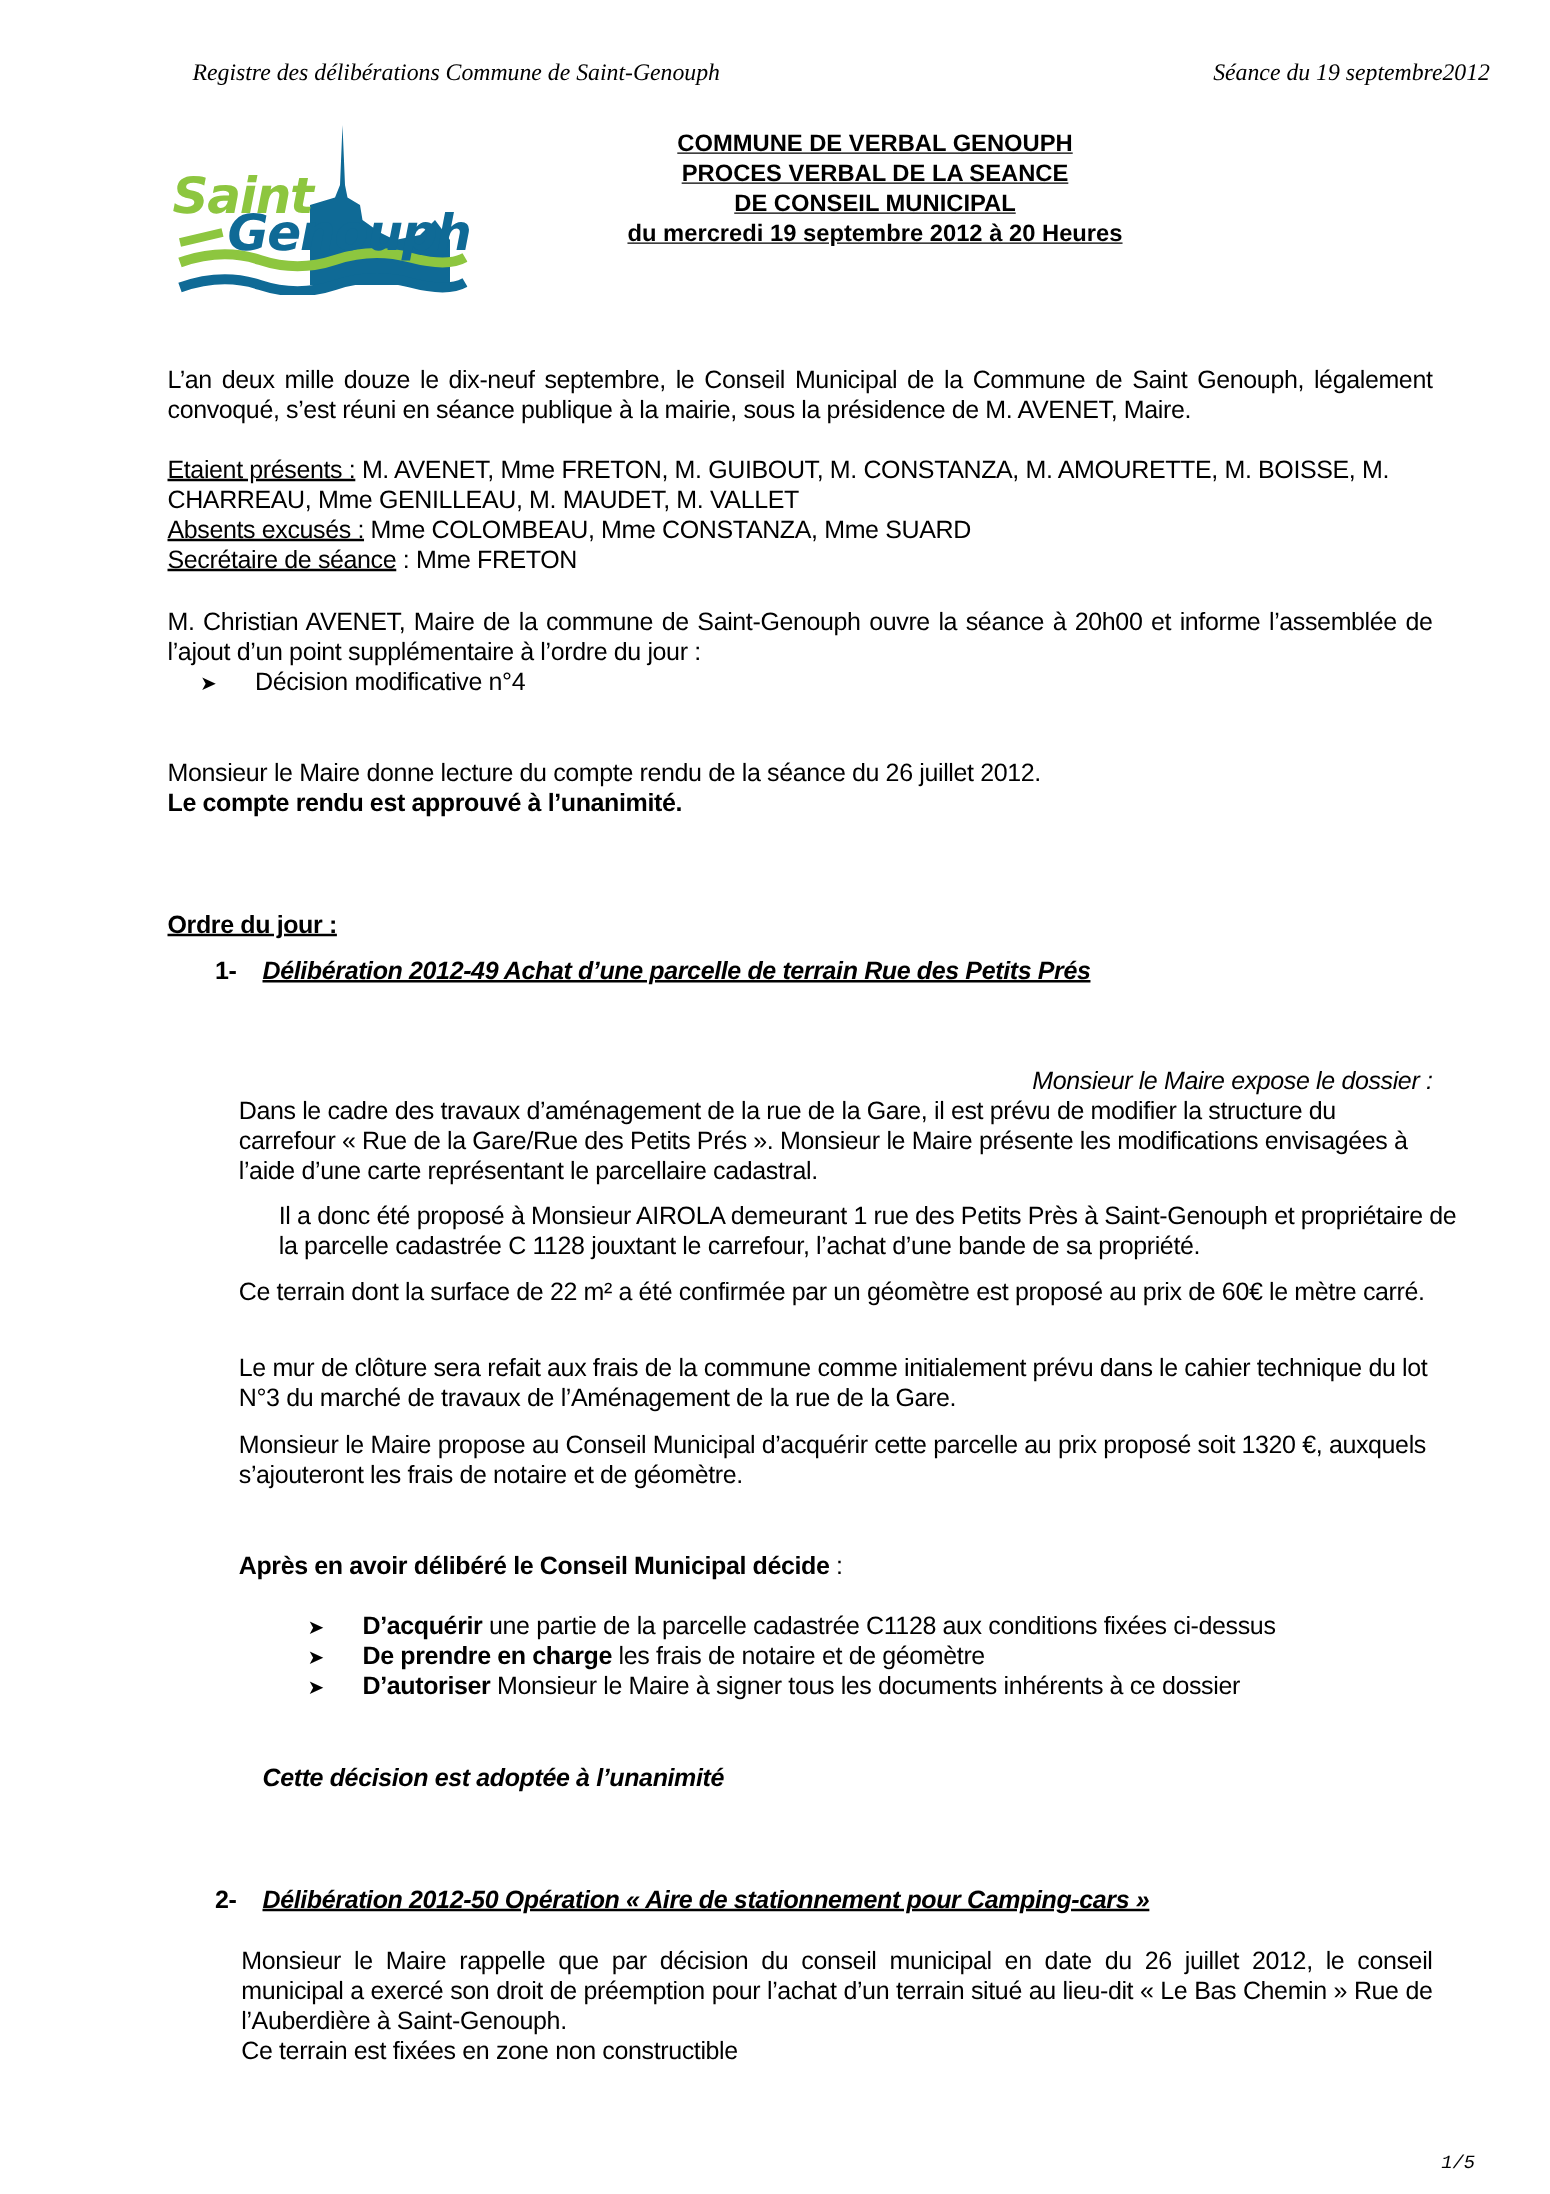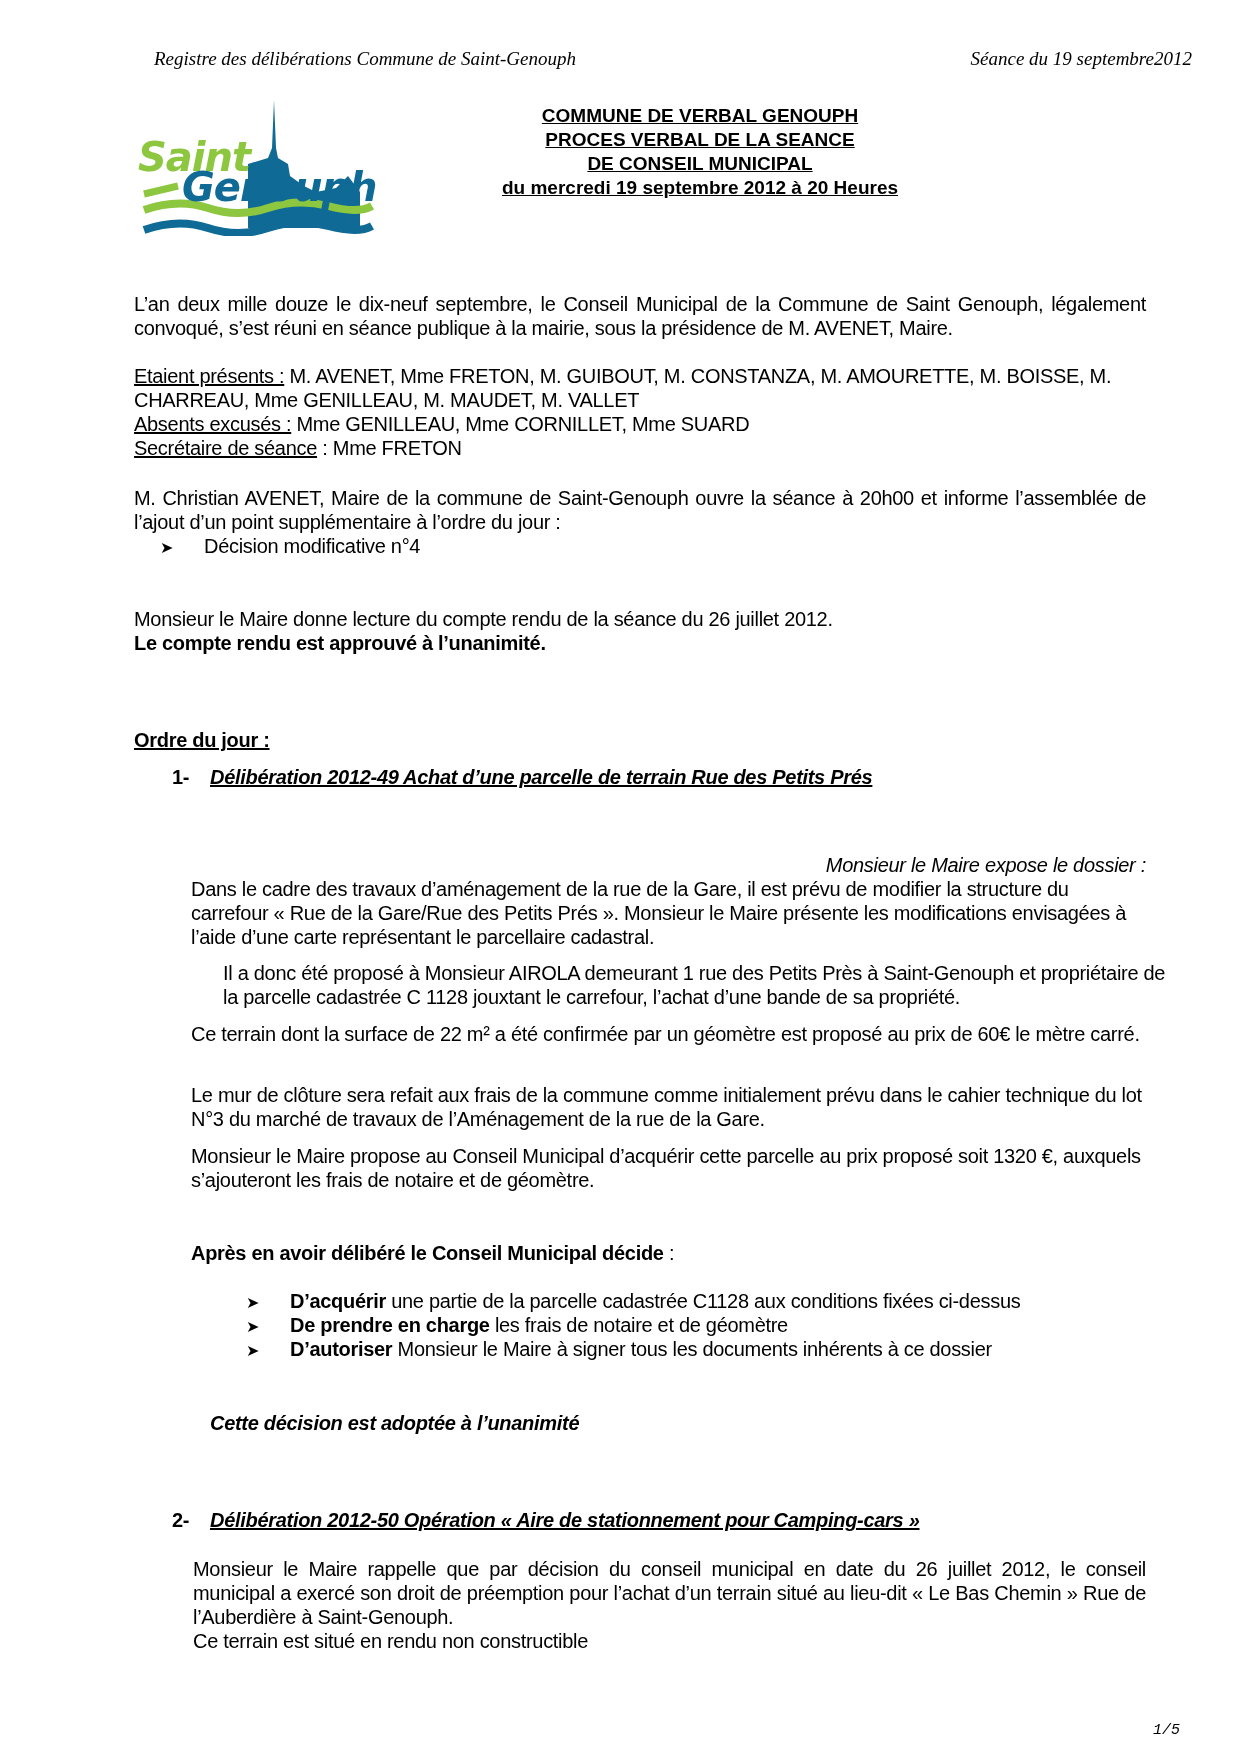--- a/index.html
+++ b/index.html
@@ -45,21 +45,21 @@
   <div>COMMUNE DE VERBAL GENOUPH</div>
   <div>PROCES VERBAL DE LA SEANCE</div>
   <div>DE CONSEIL MUNICIPAL</div>
   <div>du mercredi 19 septembre 2012 à 20 Heures</div>
 </div>
 
 <p class="txt just" style="top:292px;">L’an deux mille douze le dix-neuf septembre, le Conseil Municipal de la Commune de Saint Genouph, légalement convoqué, s’est réuni en séance publique à la mairie,  sous la présidence de M. AVENET, Maire.</p>
 
 <div class="txt" style="top:364px;">
   <p><span class="u">Etaient présents :</span><span> M. AVENET, Mme FRETON, M. GUIBOUT, M. CONSTANZA, M. AMOURETTE, M. BOISSE, M. CHARREAU,  Mme GENILLEAU, M. MAUDET, M. VALLET</span></p>
-  <p><span class="u">Absents excusés :</span><span> Mme GENILLEAU, Mme CORNILLET, Mme SUARD</span></p>
+  <p><span class="u">Absents excusés :</span><span> Mme COLOMBEAU, Mme CONSTANZA, Mme SUARD</span></p>
   <p><span class="u">Secrétaire de séance</span><span> : Mme FRETON</span></p>
 </div>
 
 <p class="txt just" style="top:486px;">M. Christian AVENET,  Maire de la commune de Saint-Genouph ouvre la séance à 20h00 et informe l’assemblée de l’ajout d’un point supplémentaire à l’ordre du jour :</p>
 <div class="bullet" style="left:160px; top:534px;">
   <span class="arrow">➤</span><span>Décision modificative n°4</span>
 </div>
 
 <p class="txt" style="top:607px;">Monsieur le Maire donne lecture du compte rendu de la  séance du 26 juillet 2012.</p>
 <p class="txt b" style="top:631px;">Le compte rendu est  approuvé à l’unanimité.</p>
@@ -88,15 +88,15 @@
 <div class="bullet" style="left:246px; top:1337px;">
   <span class="arrow">➤</span><span class="b">D’autoriser</span><span> Monsieur le Maire à signer tous les documents inhérents à ce dossier</span>
 </div>
 
 <p class="txt b i" style="left:210px; top:1411px;">Cette décision est adoptée à l’unanimité</p>
 
 <div class="section" style="left:172px; top:1508px;">
   <span class="num">2-</span><span class="t">Délibération 2012-50 Opération « Aire de stationnement pour Camping-cars »</span>
 </div>
 <p class="txt just" style="left:193px; width:953px; top:1557px;">Monsieur le Maire rappelle que par décision du conseil municipal en date du 26 juillet 2012, le conseil municipal a exercé son droit de préemption pour l’achat d’un terrain situé au lieu-dit « Le Bas Chemin » Rue de l’Auberdière à Saint-Genouph.</p>
-<p class="txt" style="left:193px; width:953px; top:1629px;">Ce terrain est situé en rendu non constructible</p>
+<p class="txt" style="left:193px; width:953px; top:1629px;">Ce terrain est fixées en zone non constructible</p>
 
 <div class="abs" style="right:60px; top:1722px; font-family:Liberation Mono, monospace; font-style:italic; font-size:15px;">1/5</div>
 
 </body></html>

